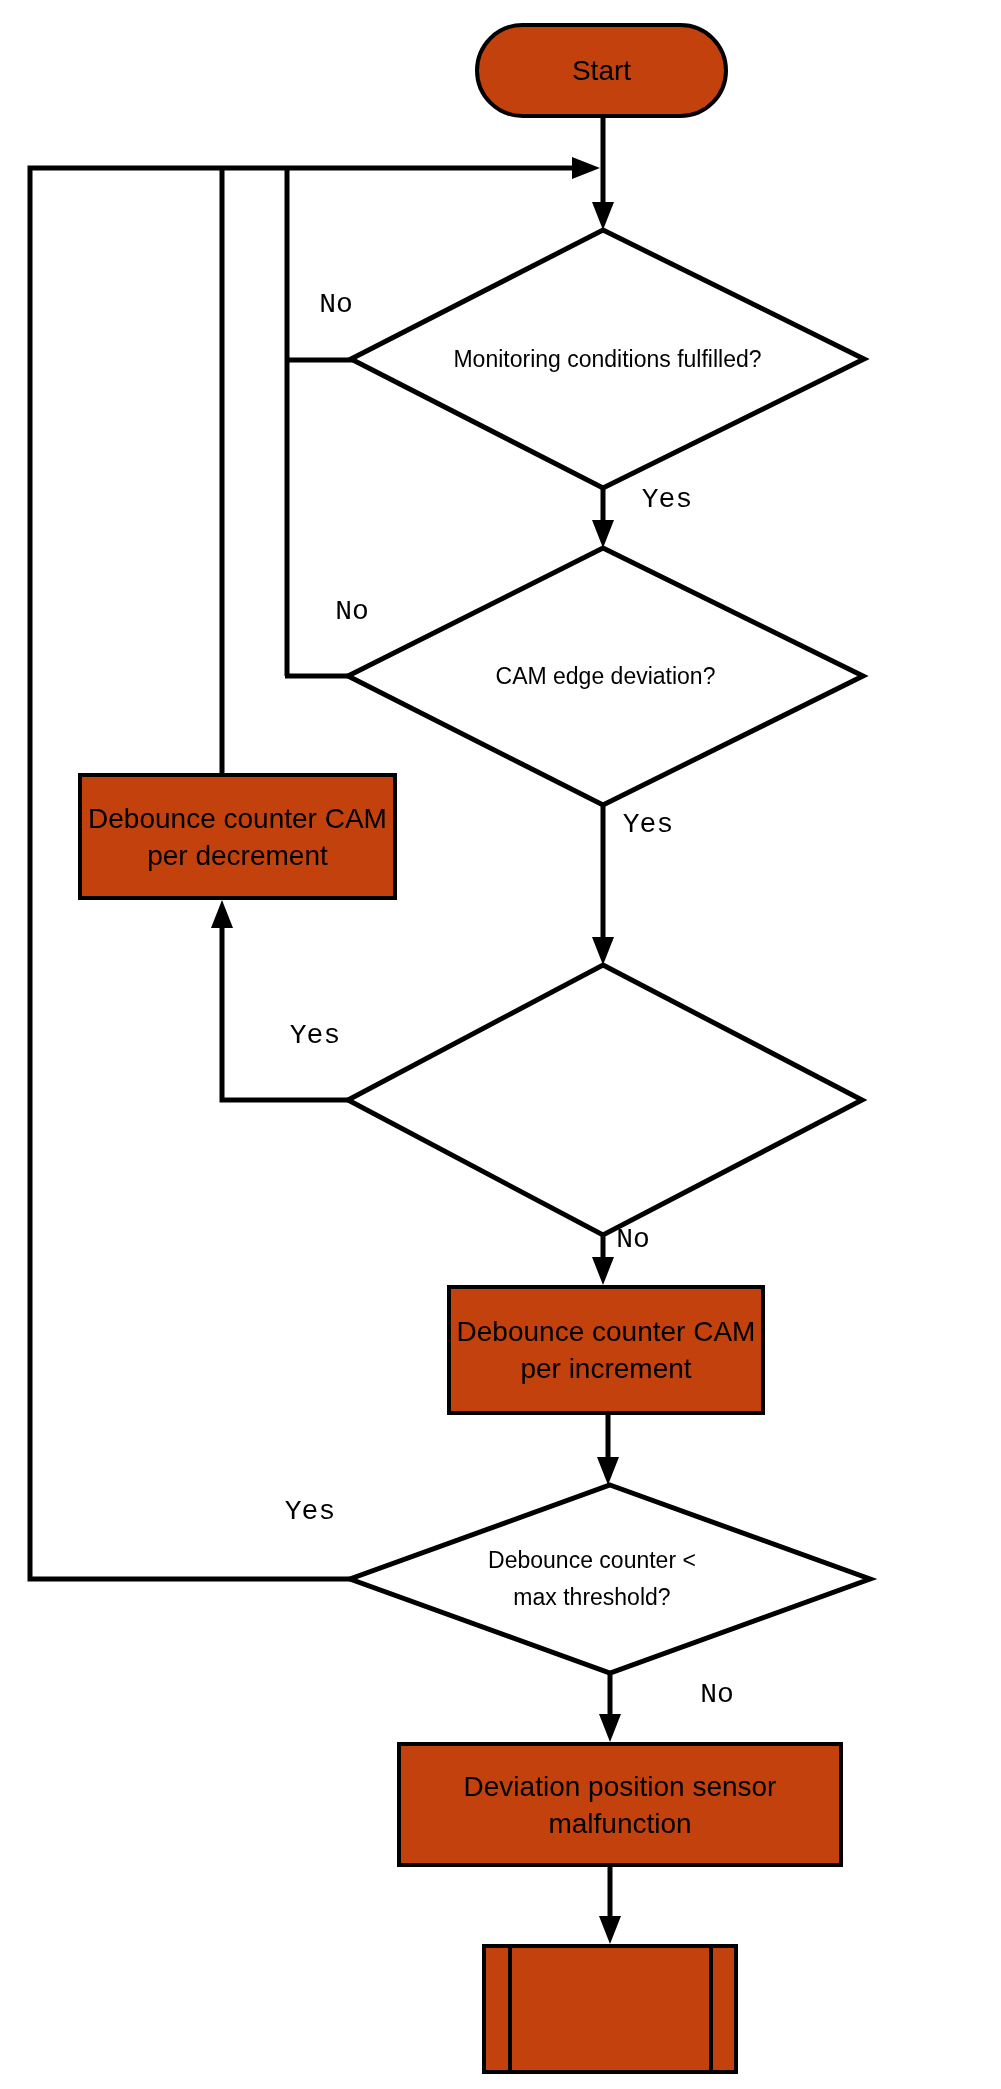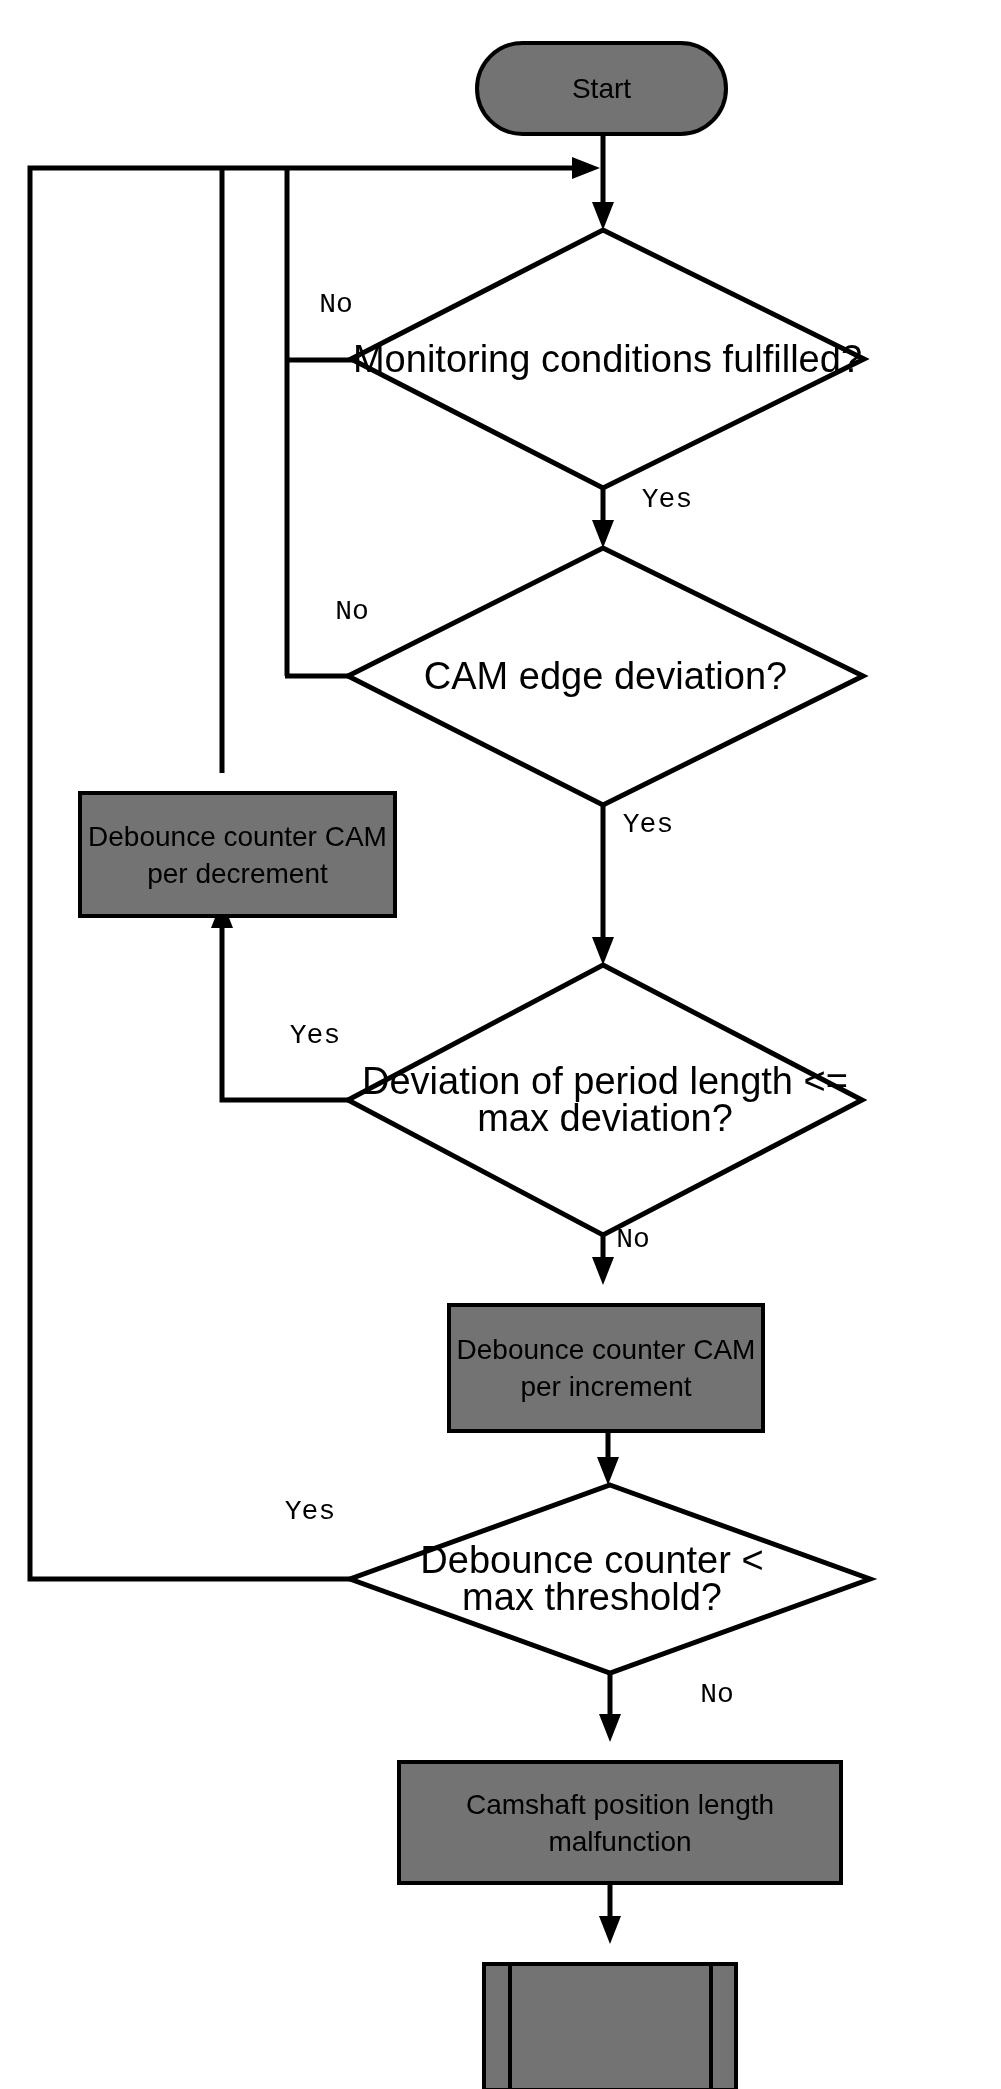--- a/index.html
+++ b/index.html
@@ -20,29 +20,28 @@
     position: absolute;
     left: 0;
     top: 0;
     width: 1001px;
     height: 2089px;
   }
   .node {
     position: absolute;
     box-sizing: border-box;
     border: 4px solid #000000;
-    background: #737373;
+    background: #c2410c;
     display: flex;
     align-items: center;
     justify-content: center;
     text-align: center;
     font-size: 28px;
     line-height: 37px;
     white-space: pre-line;
-    margin-top: 18px;
   }
   .terminator {
     border-radius: 48px;
   }
   .node-start       { left: 475px; top: 23px;   width: 253px; height: 95px;  }
   .node-decrement   { left: 78px;  top: 773px;  width: 319px; height: 127px; }
   .node-increment   { left: 447px; top: 1285px; width: 318px; height: 130px; }
   .node-malfunction { left: 397px; top: 1742px; width: 446px; height: 125px; }
   .node-fault       { left: 482px; top: 1944px; width: 256px; height: 130px; }
   .vbar {
@@ -53,21 +52,21 @@
     background: #000000;
   }
   .vbar-left  { left: 22px; }
   .vbar-right { right: 21px; }
   .dlabel {
     position: absolute;
     display: flex;
     align-items: center;
     justify-content: center;
     text-align: center;
-    font-size: 38px;
+    font-size: 23px;
     line-height: 37px;
     white-space: pre-line;
     pointer-events: none;
   }
   .dlabel-1 { left: 351px; top: 230px;  width: 513px; height: 258px; }
   .dlabel-2 { left: 348px; top: 548px;  width: 515px; height: 257px; }
   .dlabel-3 { left: 348px; top: 965px;  width: 514px; height: 270px; }
   .dlabel-4 { left: 332px; top: 1485px; width: 520px; height: 188px; }
   .elabel {
     position: absolute;
@@ -159,33 +158,31 @@
     <span>Debounce counter CAM
 per decrement</span>
   </div>
 
   <div class="node node-increment">
     <span>Debounce counter CAM
 per increment</span>
   </div>
 
   <div class="node node-malfunction">
-    <span>Camshaft position length
+    <span>Deviation position sensor
 malfunction</span>
   </div>
 
   <div class="node node-fault">
     <div class="vbar vbar-left"></div>
     <div class="vbar vbar-right"></div>
   </div>
 
   <div class="dlabel dlabel-1">Monitoring conditions fulfilled?</div>
   <div class="dlabel dlabel-2">CAM edge deviation?</div>
-  <div class="dlabel dlabel-3">Deviation of period length &lt;=
-max deviation?</div>
   <div class="dlabel dlabel-4">Debounce counter &lt;
 max threshold?</div>
 
   <div class="elabel elabel-no1">No</div>
   <div class="elabel elabel-yes1">Yes</div>
   <div class="elabel elabel-no2">No</div>
   <div class="elabel elabel-yes2">Yes</div>
   <div class="elabel elabel-yes3">Yes</div>
   <div class="elabel elabel-no3">No</div>
   <div class="elabel elabel-yes4">Yes</div>

